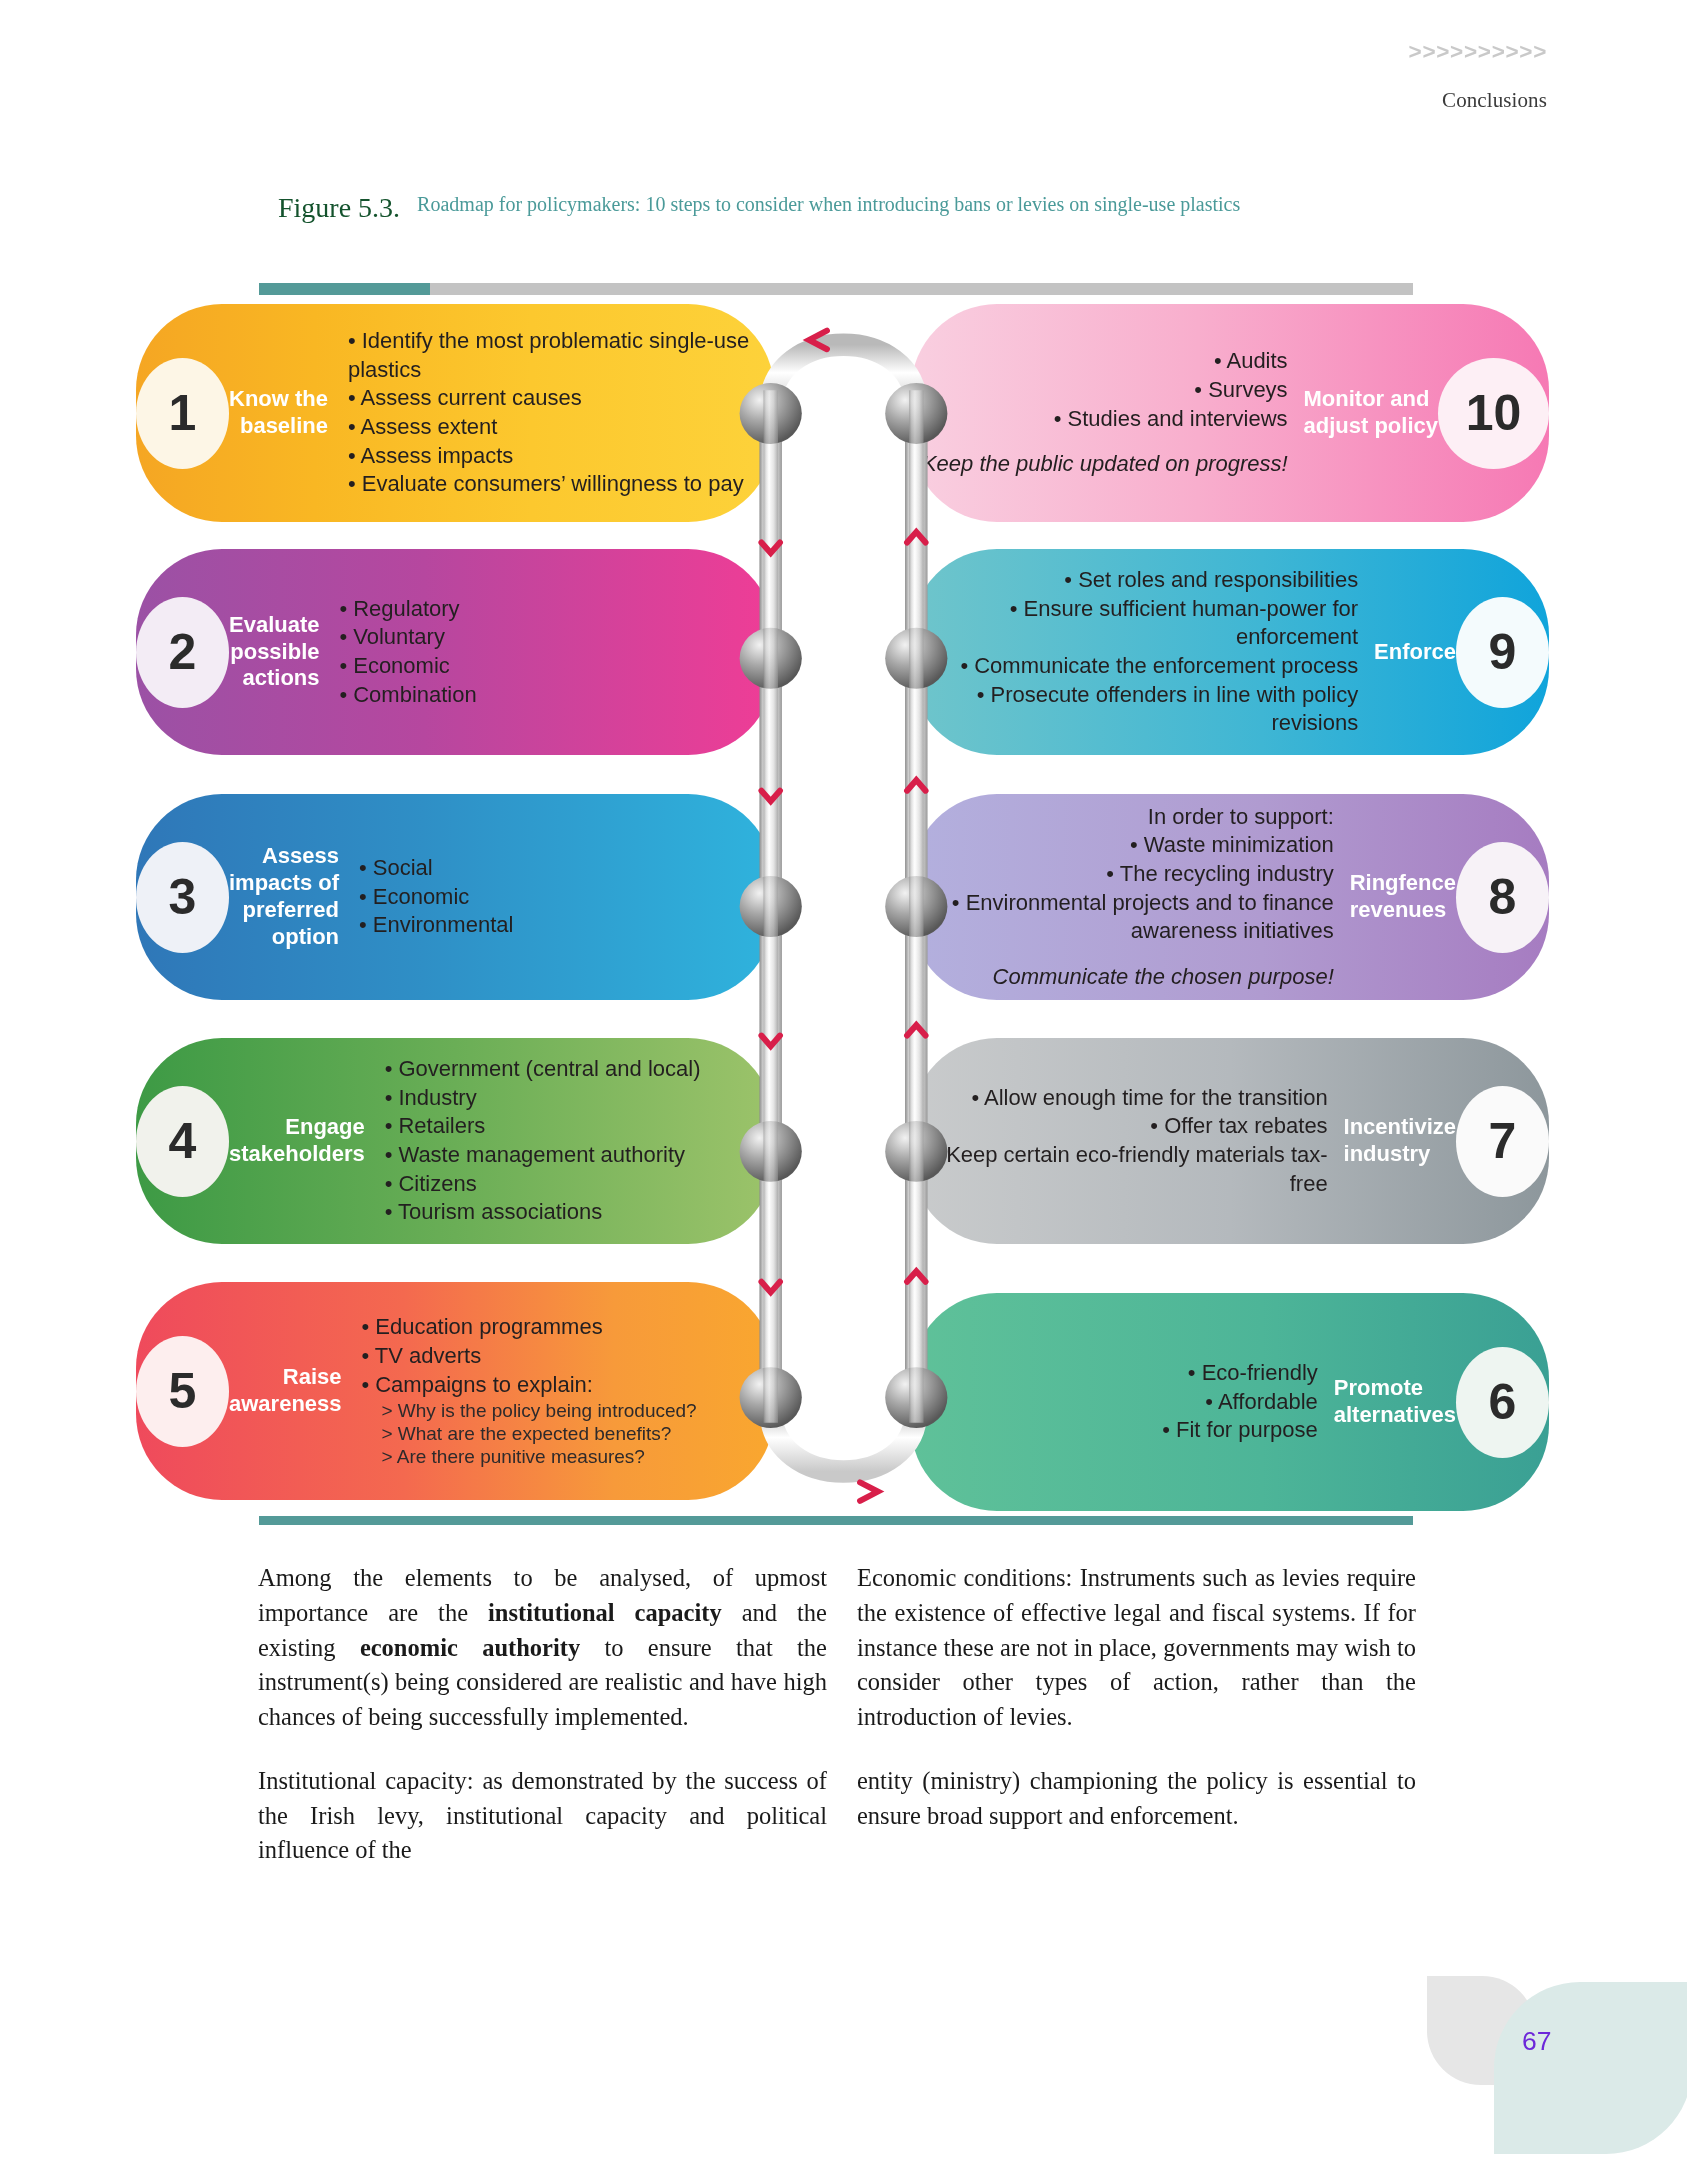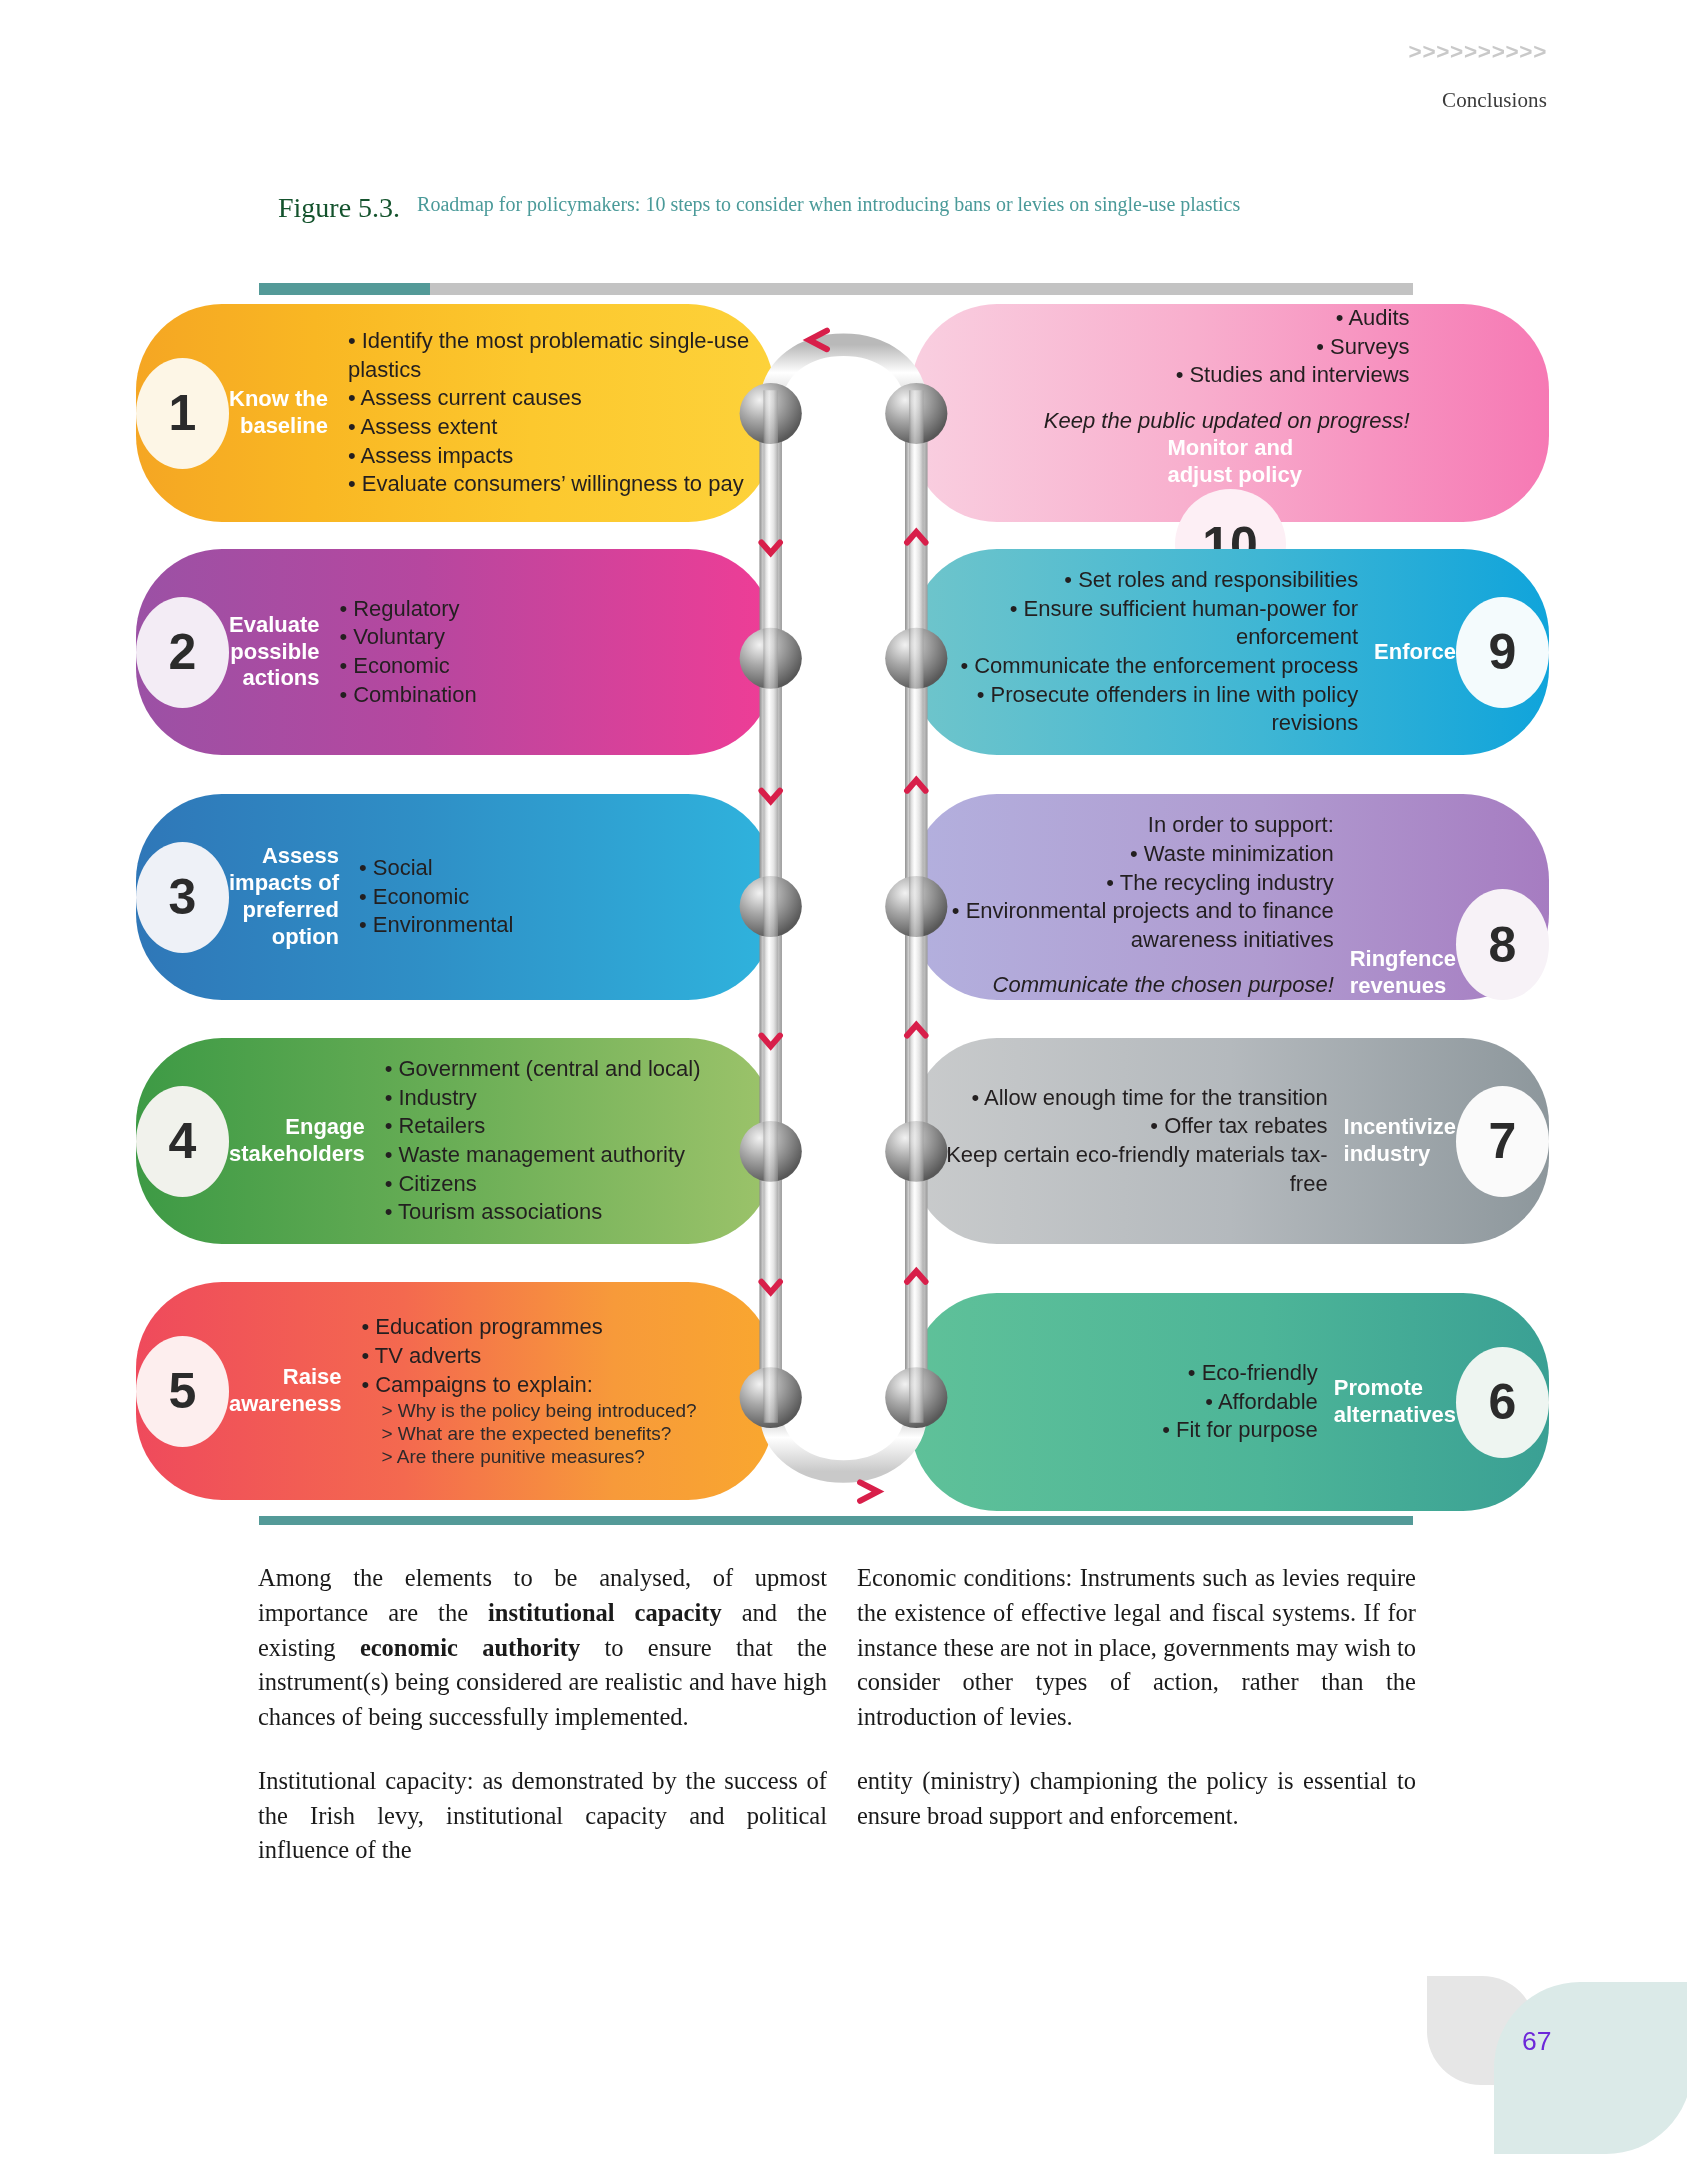--- a/index.html
+++ b/index.html
@@ -57,21 +57,21 @@
   
   .g1{background:linear-gradient(90deg,#f5a623 0%,#f9b723 28%,#fcc82e 62%,#fdd23a 100%);}
   .g2{background:linear-gradient(90deg,#9b51a5 0%,#b6479f 45%,#ef3d96 100%);}
   .g3{background:linear-gradient(90deg,#2f77b8 0%,#2f8fc6 45%,#2fb3dd 100%);}
   .g4{background:linear-gradient(90deg,#3d9a45 0%,#6aae56 50%,#9cc36a 100%);}
   .g5{background:linear-gradient(90deg,#ef4a5c 0%,#f4694f 42%,#f79a3a 75%,#f9a72f 100%);}
   .g6{background:linear-gradient(90deg,#5fc199 0%,#4db598 55%,#3aa094 100%);}
   .g7{background:linear-gradient(90deg,#c9cbcc 0%,#b4b9bd 50%,#8d979c 100%);}
   .g8{background:linear-gradient(90deg,#b3b0de 0%,#b09bd0 55%,#a67cc1 100%);}
   .g9{background:linear-gradient(90deg,#6fc5cb 0%,#3fb6d4 55%,#10a4db 100%);}
-  .g10{background:linear-gradient(90deg,#f9cfe0 0%,#f8aecd 45%,#f679b4 100%);flex-direction:column;}
+  .g10{background:linear-gradient(90deg,#f9cfe0 0%,#f8aecd 45%,#f679b4 100%);}
 
   .badge-c1{background:#fdf6e6;}
   .badge-c2{background:#f3ecf5;}
   .badge-c3{background:#eef1f7;}
   .badge-c4{background:#f1f2ec;}
   .badge-c5{background:#fdeeee;}
   .badge-c6{background:#eef5f1;}
   .badge-c7{background:#fafafa;}
   .badge-c8{background:#f7f2f7;}
   .badge-c9{background:#f4fbfd;}
@@ -184,21 +184,21 @@
     <div class="cap right g9" style="top: 245px; height: 206px;">
       <div class="cap-body">
         <span class="b">• Set roles and responsibilities</span>
         <span class="b">• Ensure sufficient human-power for enforcement</span>
         <span class="b">• Communicate the enforcement process</span>
         <span class="b">• Prosecute offenders in line with policy revisions</span>
       </div>
       <div class="cap-label">Enforce</div>
       <div class="badge badge-c9">9</div>
     </div>
-    <div class="cap right g8" style="top: 490px; height: 206px; align-items: flex-end;">
+    <div class="cap right g8" style="top: 490px; height: 206px;">
       <div class="cap-body">
         <span class="lead">In order to support:</span>
         <span class="b">• Waste minimization</span>
         <span class="b">• The recycling industry</span>
         <span class="b">• Environmental projects and to finance awareness initiatives</span>
         <span class="note">Communicate the chosen purpose!</span>
       </div>
       <div class="cap-label">Ringfence<br>revenues</div>
       <div class="badge badge-c8">8</div>
     </div>

